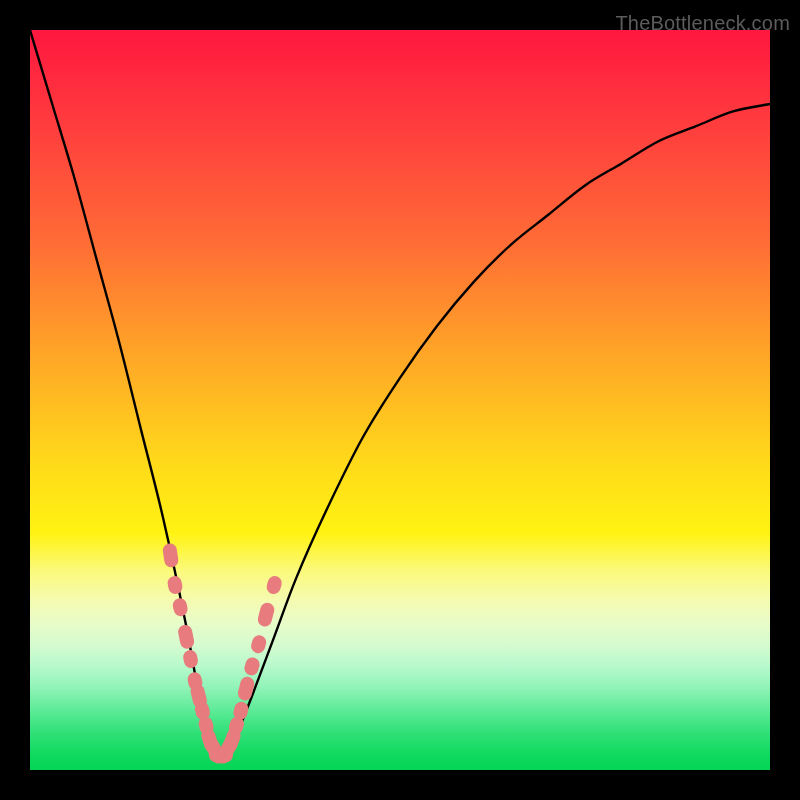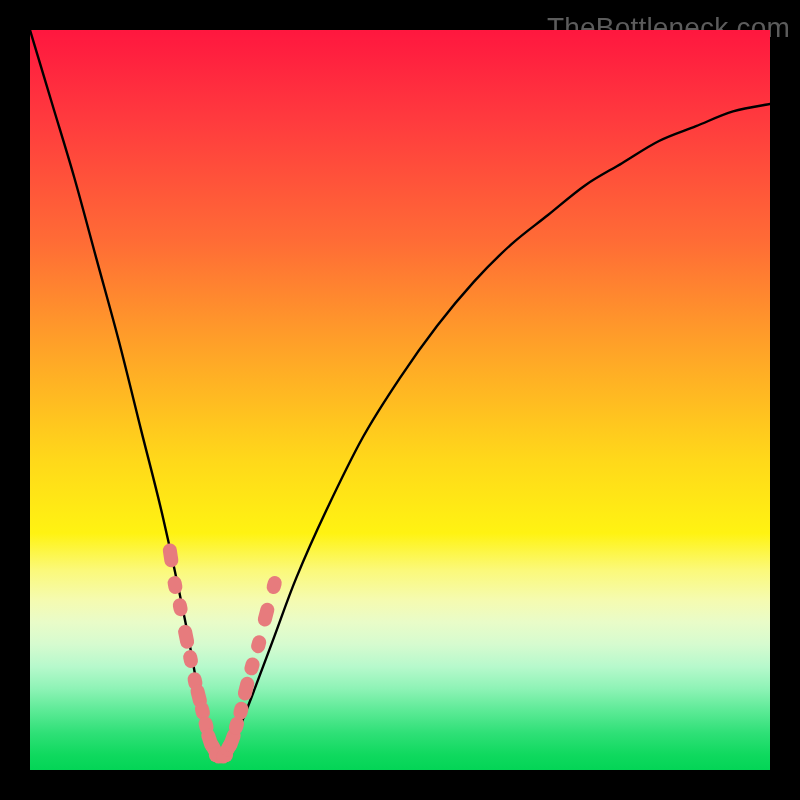--- a/index.html
+++ b/index.html
@@ -40,21 +40,21 @@
       #2fe077 95%,
       #0fd95e 98%,
       #03d556 100%
     );
   }
   .watermark {
     position: absolute;
     top: 12px;
     right: 10px;
     color: #5c5c5c;
-    font-size: 28px;
+    font-size: 20px;
     font-weight: 500;
     letter-spacing: 0.2px;
     user-select: none;
   }
   svg.curve {
     position: absolute;
     inset: 0;
     width: 100%;
     height: 100%;
   }

